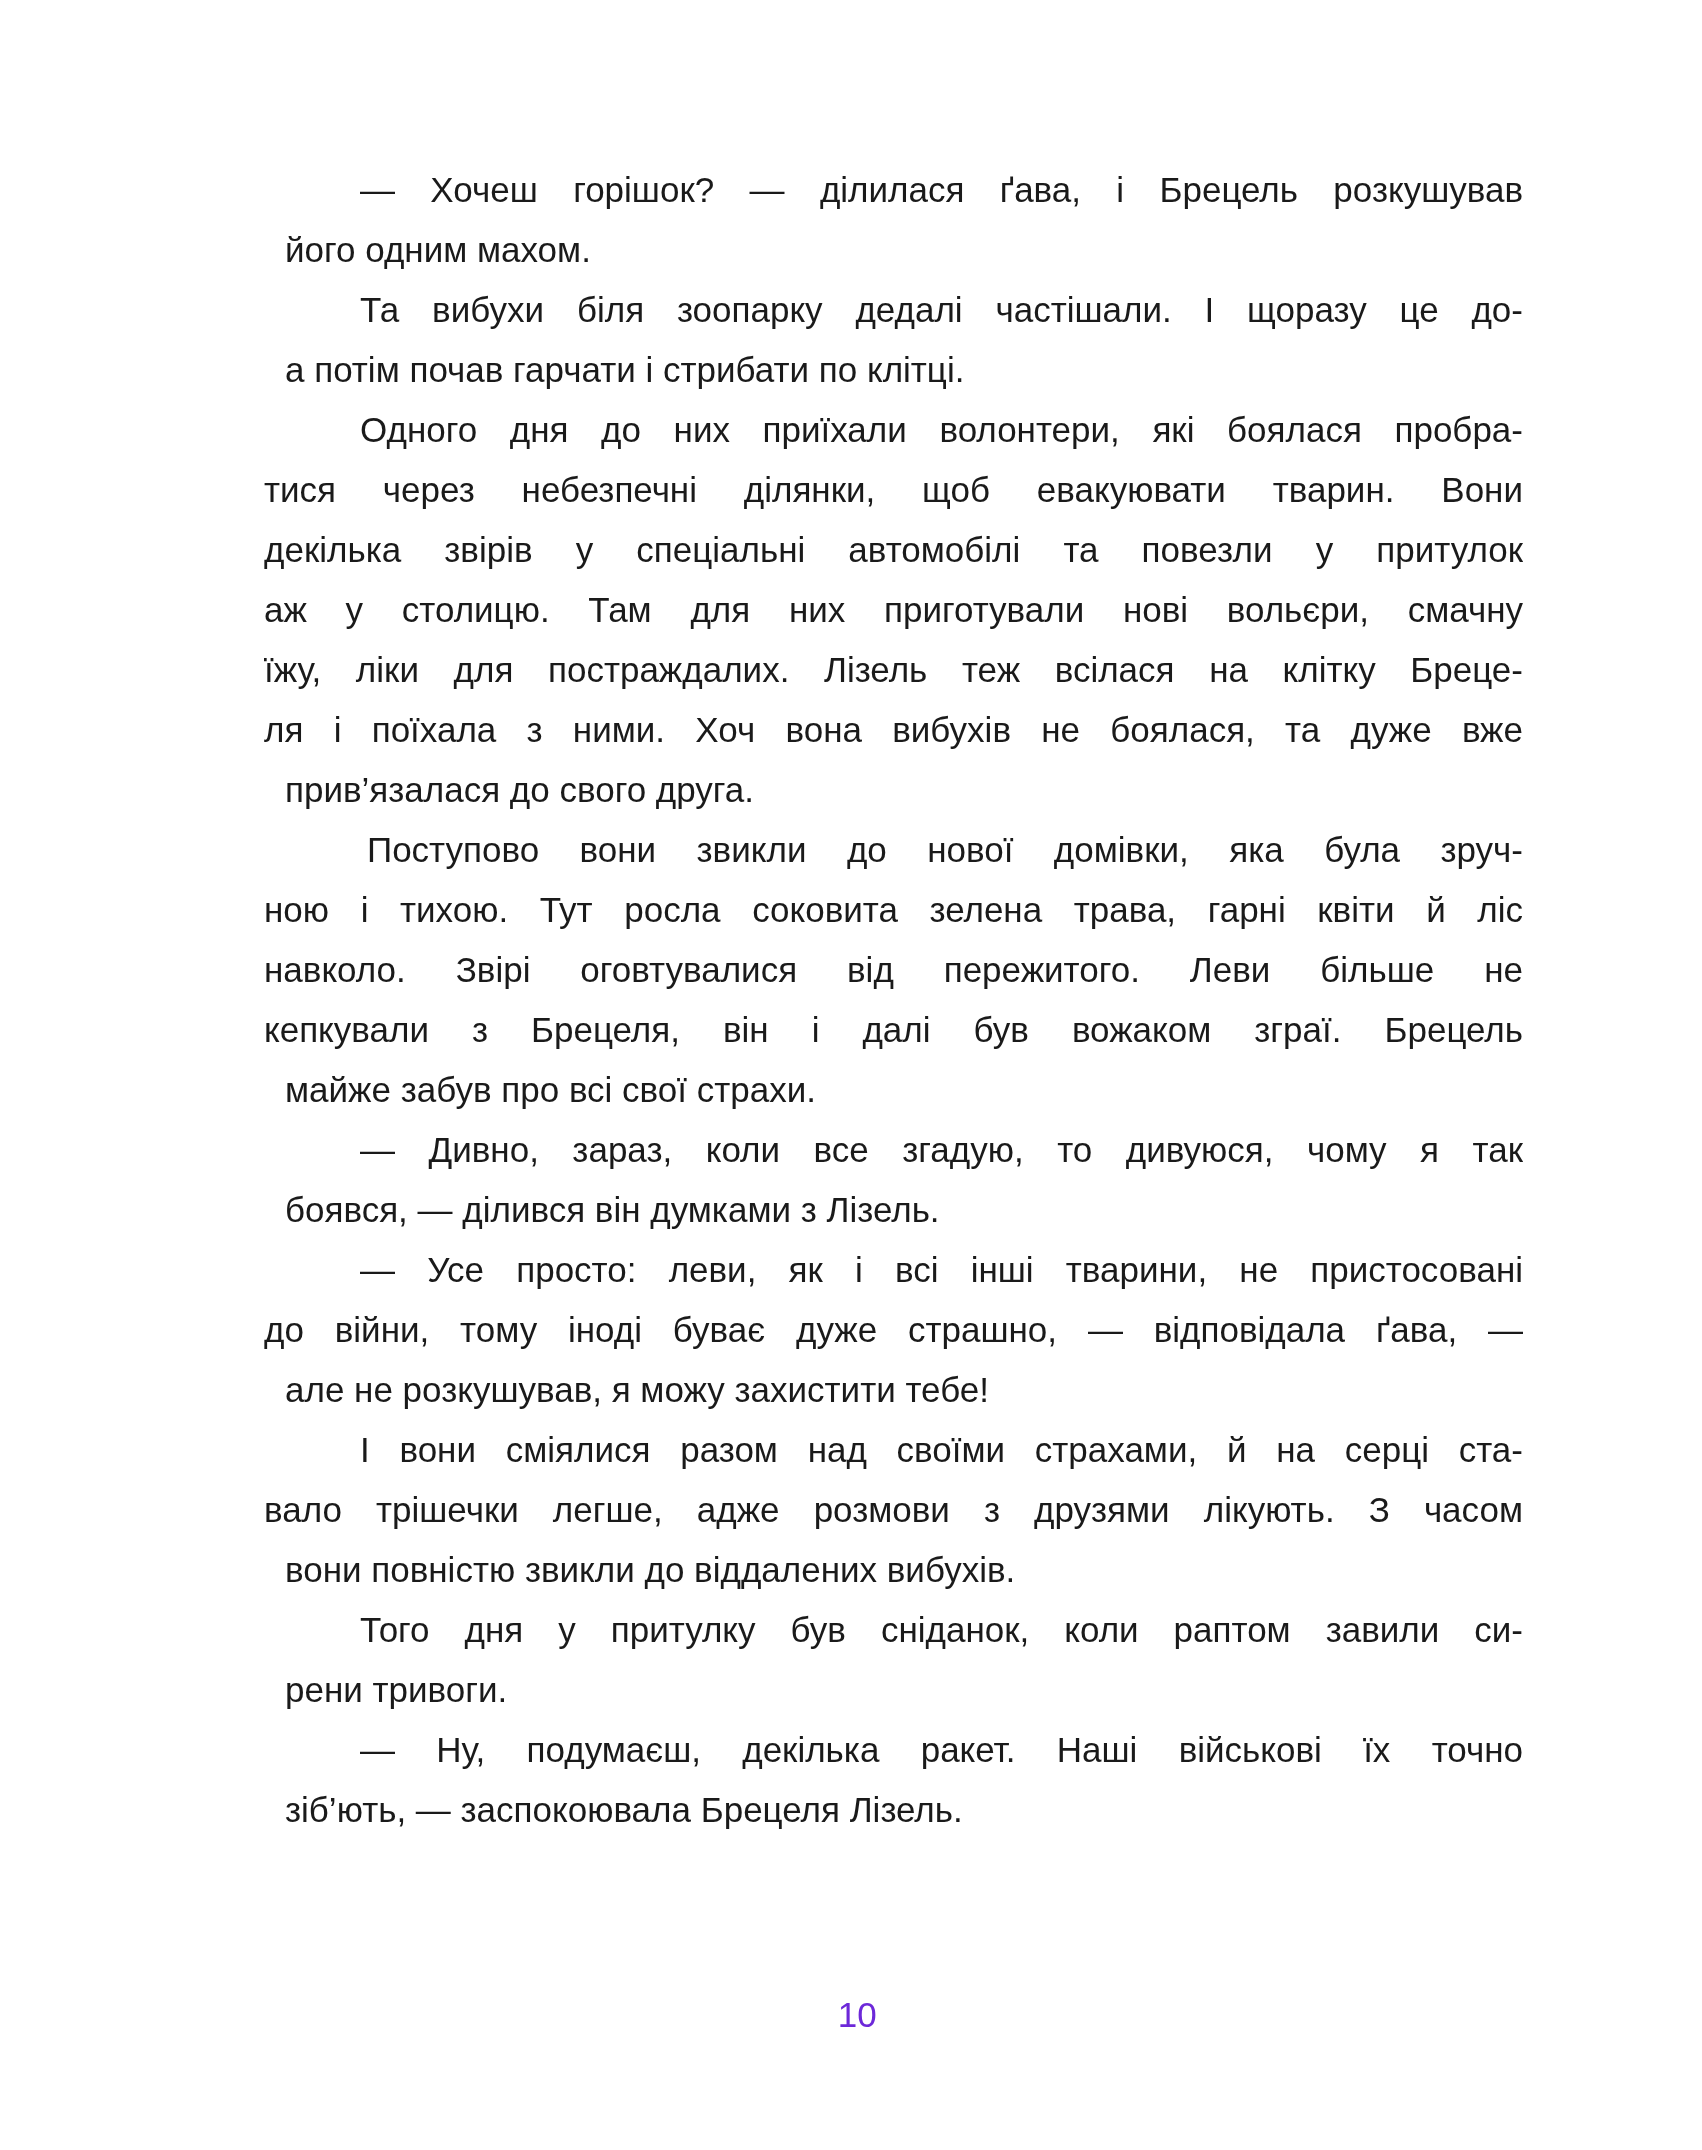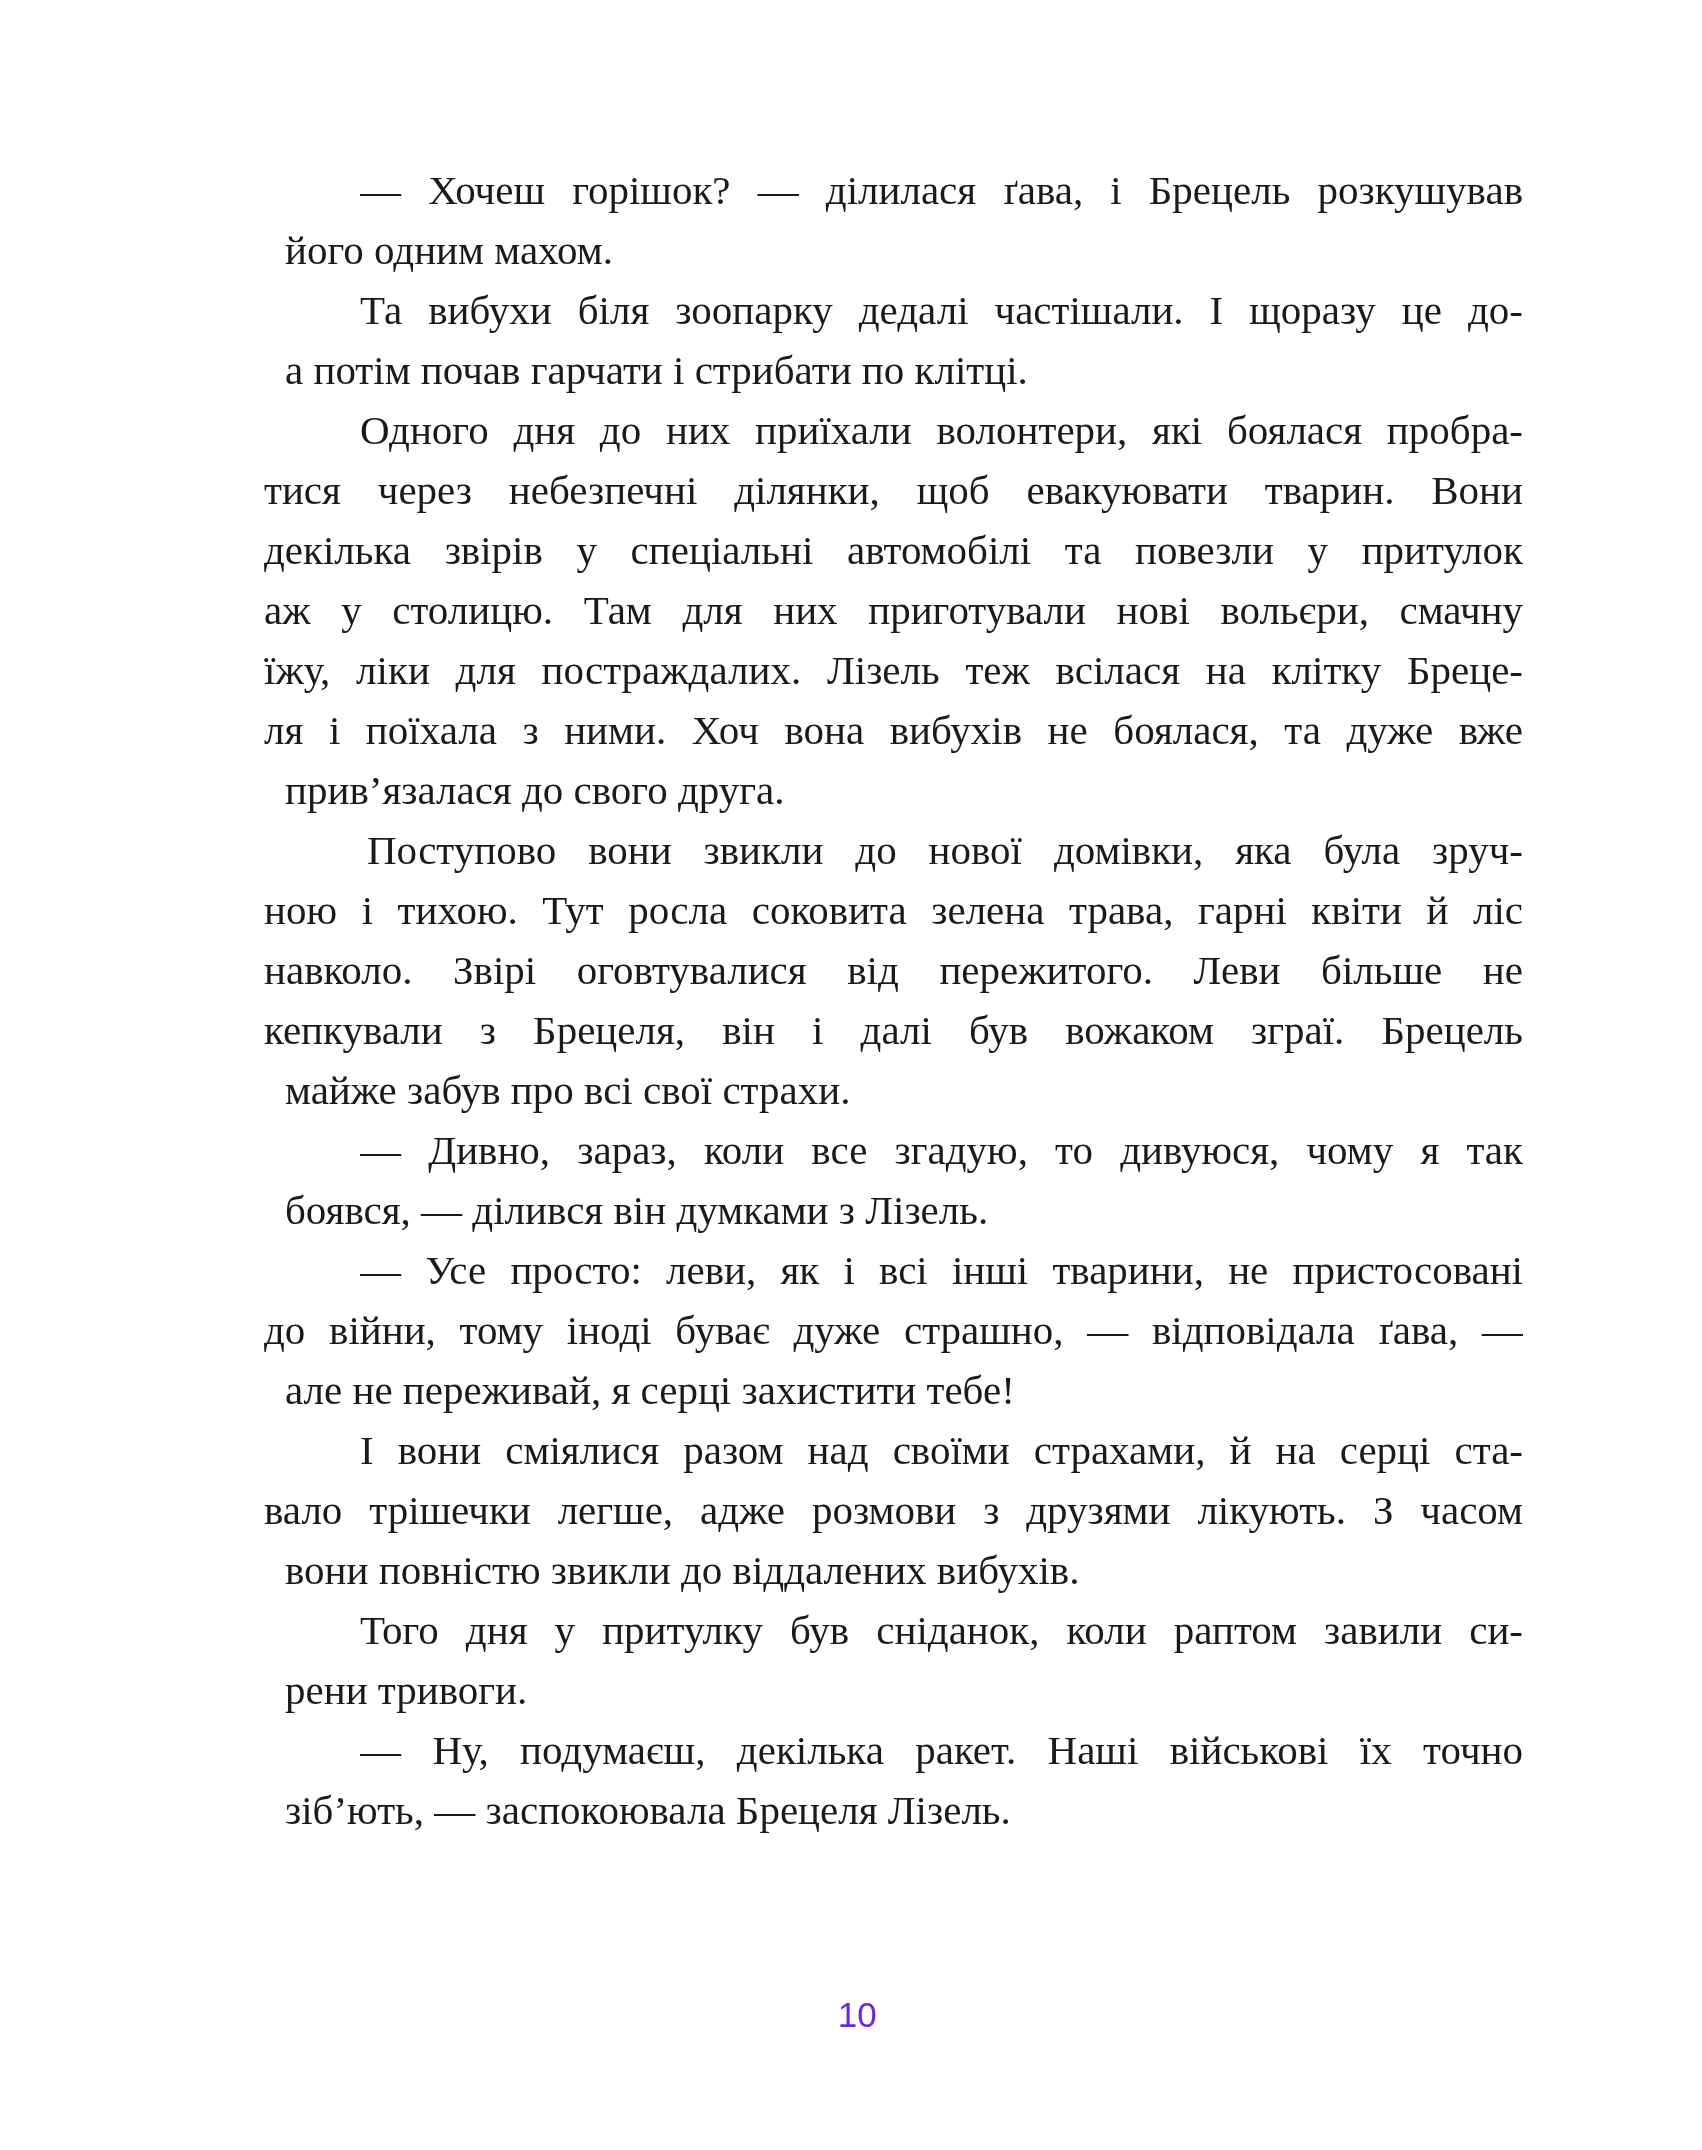--- a/index.html
+++ b/index.html
@@ -25,27 +25,26 @@
   .text-block {
     position: absolute;
     left: 264px;
     top: 160px;
     width: 1259px;
   }
   .line {
     display: block;
     height: 60px;
     line-height: 60px;
-    font-size: 41px;
+    font-size: 35px;
     white-space: nowrap;
     text-align: justify;
     text-align-last: justify;
     letter-spacing: 0px;
     word-spacing: 0px;
-    font-family: Liberation Serif, serif;
   }
   .line.last {
     text-align: left;
     text-align-last: left;
     margin-left: 21px;
   }
   .line.indent {
     padding-left: 96px;
   }
   .line.indent-wide {
@@ -149,21 +148,21 @@
     </div>
 
     <div class="paragraph">
       <span class="line indent">
           <span class="line-inner">— Усе просто: леви, як і всі інші тварини, не пристосовані</span>
         </span>
       <span class="line">
           <span class="line-inner">до війни, тому іноді буває дуже страшно, — відповідала ґава, —</span>
         </span>
       <span class="line last">
-          <span class="line-inner">але не переживай, я серці захистити тебе!</span>
+          <span class="line-inner">але не розкушував, я можу захистити тебе!</span>
         </span>
     </div>
 
     <div class="paragraph">
       <span class="line indent">
           <span class="line-inner">І вони сміялися разом над своїми страхами, й на серці ста-</span>
         </span>
       <span class="line">
           <span class="line-inner">вало трішечки легше, адже розмови з друзями лікують. З часом</span>
         </span>

